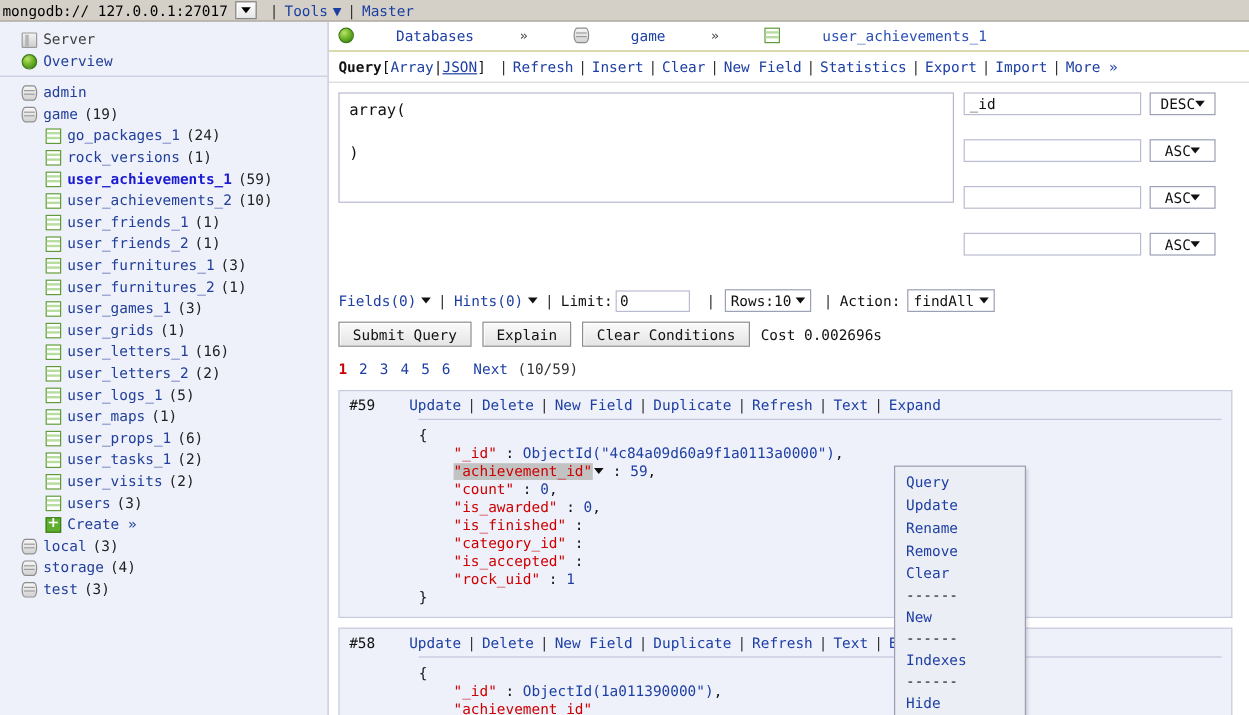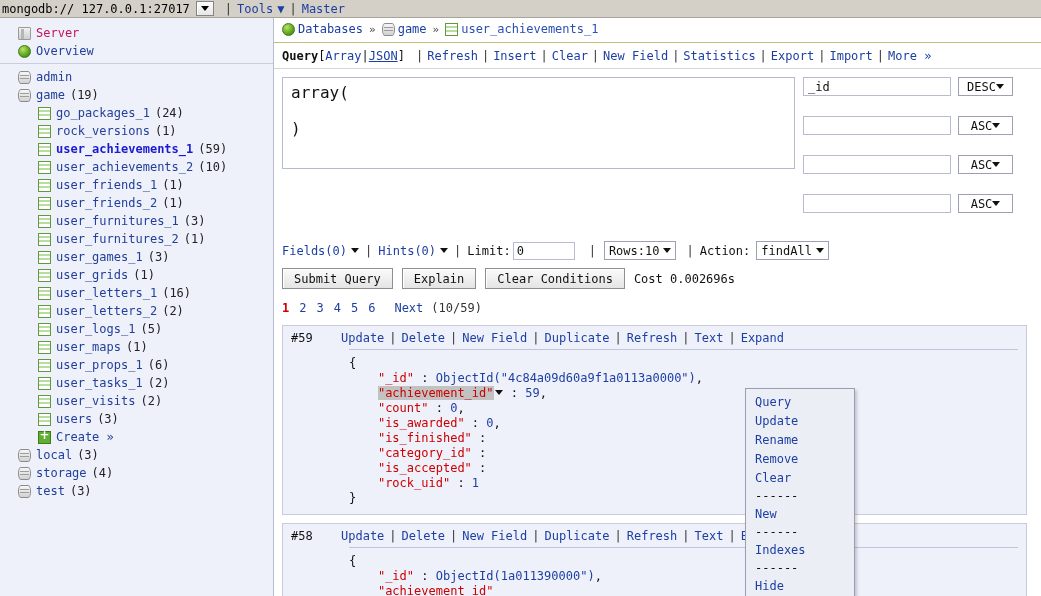--- a/index.html
+++ b/index.html
@@ -54,21 +54,21 @@
   #sidebar .sb-rule{
     height:1px; background:#c9ccdd; margin:3px 0 4px 0;
   }
   .tree-row{
     display:flex; align-items:center; height:18px;
     padding-left:18px; white-space:nowrap;
     font-size:12px;
   }
   .tree-row.lvl2{ padding-left:38px; }
   .tree-row .lbl{ color:#22409a; padding-left:5px; }
-  .tree-row .lbl.plain{ color:#be185d; }
+  .tree-row .lbl.plain{ color:#404040; }
   .tree-row .lbl.sel{ color:#1a1ad0; font-weight:bold; }
   .tree-row .cnt{ color:#222; padding-left:5px; }
 
   
   .ic{ width:13px; height:13px; display:inline-block; position:relative; flex:0 0 auto;}
   .ic-server{
     background:linear-gradient(#f2f2f2,#cfcfcf);
     border:1px solid #9a9a9a; border-radius:1px;
   }
   .ic-server:after{
@@ -102,22 +102,22 @@
     content:"+"; position:absolute; left:0; top:-4px; width:11px; text-align:center;
     color:#fff; font-size:12px; font-weight:bold; font-family:"DejaVu Sans",sans-serif;
   }
 
   
   #main{
     width:767px; height:578px; background:#fff; position:relative;
     overflow:hidden;
   }
   #breadcrumb{
-    display:flex; align-items:flex-end; height:18px; padding:5px 0 0 8px;
-    font-size:12px; white-space:nowrap;
+    display:flex; align-items:center; height:18px; padding:5px 0 0 8px;
+    font-size:12px; white-space:nowrap;gap:32px;
   }
   #breadcrumb .bc{ color:#1d3fa3; padding:0 3px; }
   #breadcrumb .bc.cur{ color:#2b4fb5; }
   #breadcrumb .sepArrow{ color:#444; padding:0 3px; font-size:11px;}
   .olive-rule{ height:1px; background:#c3c07a; margin:6px 0 0 0; }
 
   #toolbar{
     padding:6px 0 5px 8px; white-space:nowrap; font-size:12px;
   }
   #toolbar .lbl-query{ color:#111; font-weight:bold; }
@@ -128,21 +128,21 @@
   .gray-rule{ height:1px; background:#d6d6d6; }
 
   
   #queryzone{ display:flex; padding:8px 6px 0 8px; }
   #qtext{
     width:513px; height:92px;
     border:1px solid #b6b9cf;
     background:#ffffff;
     padding:6px 8px;
     font-family:"DejaVu Sans Mono", monospace;
-    font-size:16px; line-height:18px; color:#111;
+    font-size:13px; line-height:18px; color:#111;
     resize:none; outline:none;
     white-space:pre;
   }
   #sortzone{ padding-left:8px; }
   .sortrow{ display:flex; align-items:center; margin-bottom:20px; }
   .sortrow input{
     width:148px; height:19px;
     border:1px solid #b9bcd0; background:#fff;
     font-family:"DejaVu Sans Mono", monospace; font-size:12px;
     padding:1px 4px; outline:none; color:#111;

